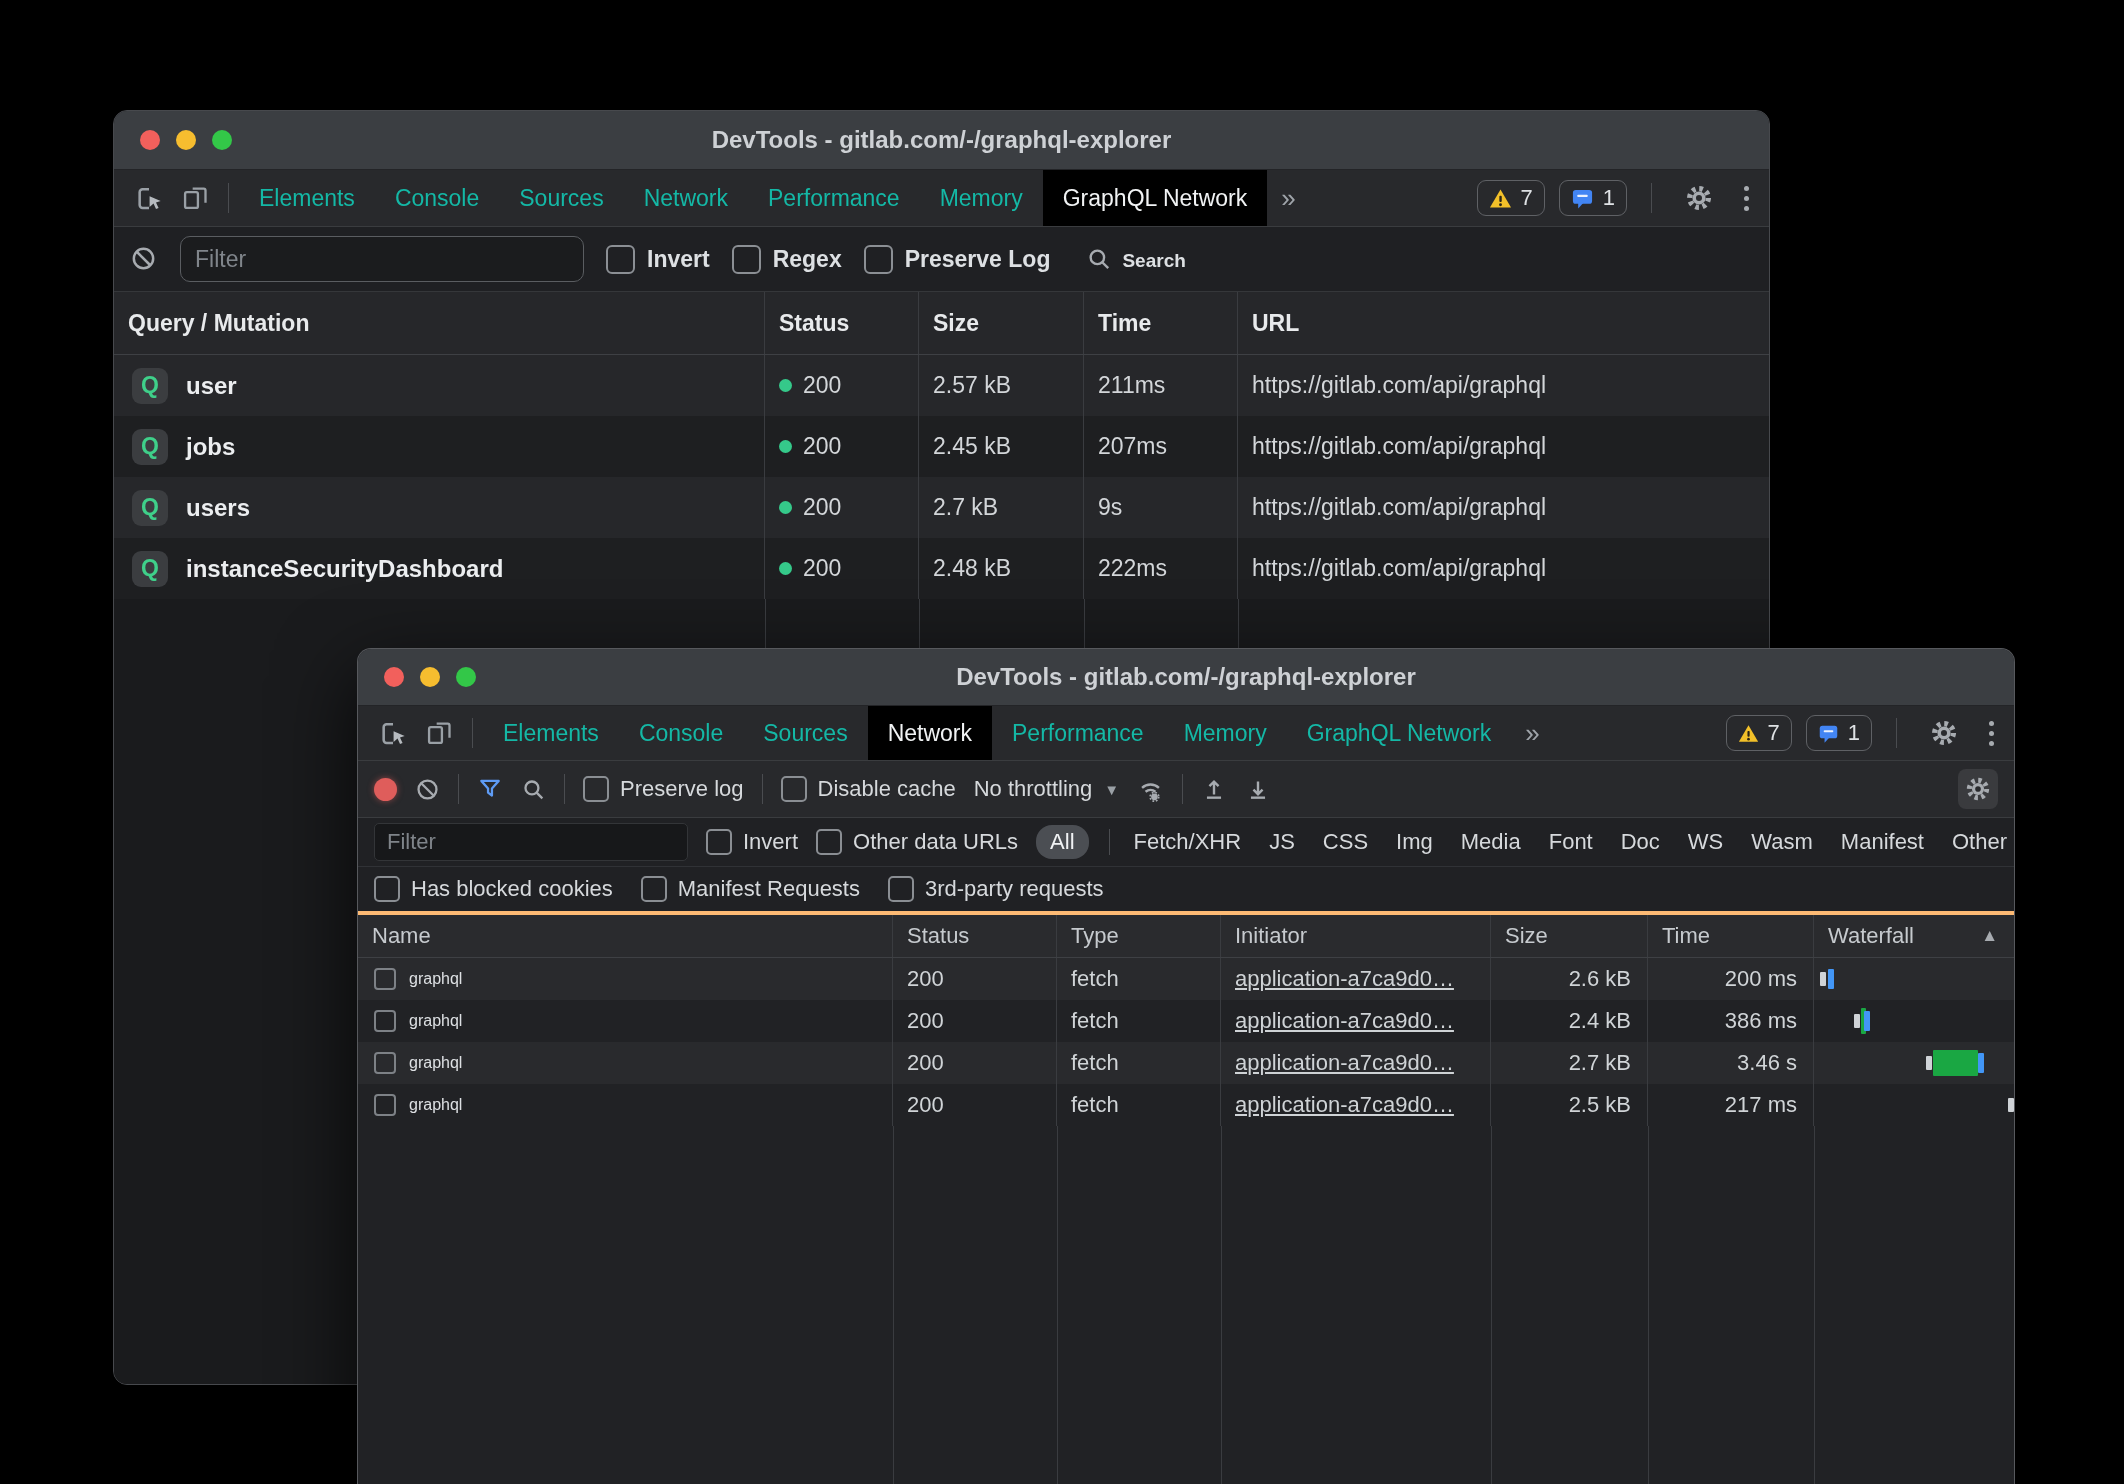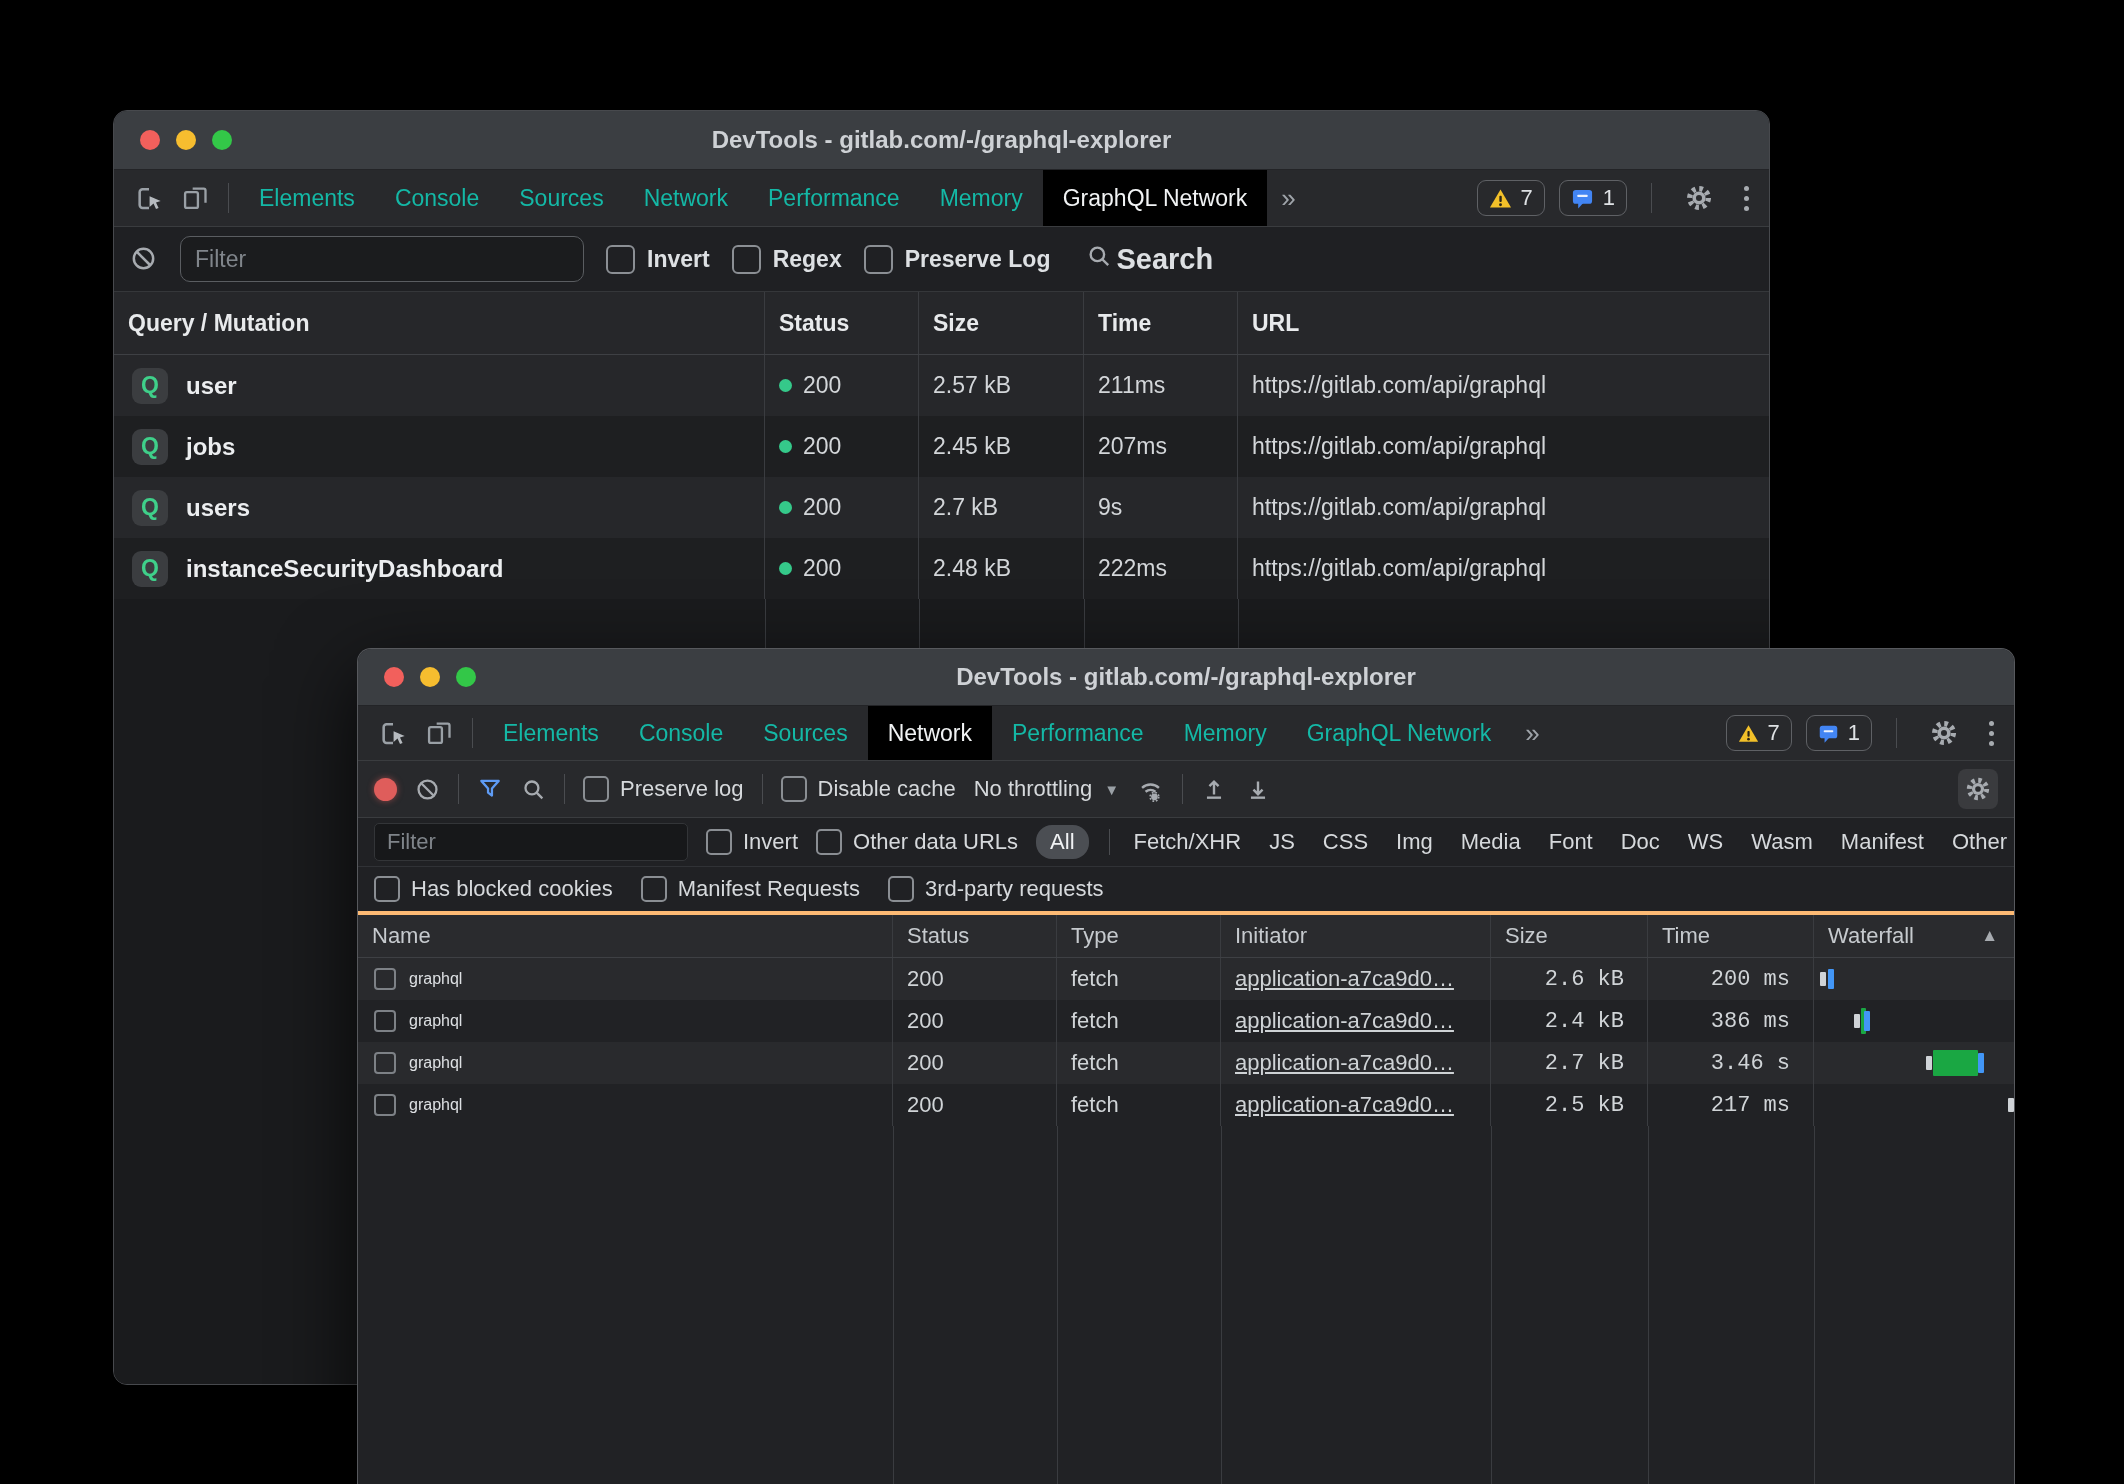--- a/index.html
+++ b/index.html
@@ -26,21 +26,21 @@
   .tabright{margin-left:auto;display:flex;align-items:center;gap:14px;}
   .badge{display:flex;align-items:center;gap:9px;border:1px solid #5f6165;border-radius:9px;padding:4px 11px;color:#dfe2e5;font-size:22px;}
   .kebab{display:flex;flex-direction:column;gap:5px;padding:0 8px;}
   .kebab i{width:5px;height:5px;border-radius:50%;background:#a7abb0;display:block;}
   
   .bfilter{height:64px;flex:0 0 64px;background:#1f2023;display:flex;align-items:center;padding:0 16px;gap:22px;border-bottom:1px solid #35373a;}
   .bfilter input{width:374px;height:44px;background:#1b1c1e;border:1.5px solid #5a5d61;border-radius:10px;color:#e8eaec;font-size:23px;padding:0 14px;outline:none;}
   .bfilter input::placeholder{color:#80858b;}
   .cbgroup{display:flex;align-items:center;gap:12px;font-size:23px;font-weight:600;color:#dde0e3;white-space:nowrap;}
   .cb{width:25px;height:25px;border:2.5px solid #8b8f94;border-radius:6px;background:transparent;flex:0 0 auto;}
-  .searchgrp{display:flex;align-items:flex-start;gap:4px;font-size:29px;font-weight:600;color:#dde0e3;margin-left:14px;}
+  .searchgrp{display:flex;align-items:flex-end;gap:10px;font-size:19px;font-weight:600;color:#dde0e3;margin-left:14px;}
   
   .bgrid{display:grid;grid-template-columns:651px 154px 165px 154px 1fr;}
   .fgrid{display:grid;grid-template-columns:535px 164px 164px 270px 157px 166px 1fr;}
   .cell{display:flex;align-items:center;border-right:1px solid #3a3c40;overflow:hidden;white-space:nowrap;padding:0 0 0 14px;}
   .cell:last-child{border-right:none;}
   .bheader{height:62px;background:#26272a;border-bottom:1px solid #3e4044;}
   .bheader .cell{font-size:23px;font-weight:700;color:#e8eaec;}
   .brow{height:61px;}
   .brow.odd{background:#26272a;}.brow.even{background:#1e1f21;}
   .qbadge{width:36px;height:36px;border-radius:9px;background:#3b3d40;color:#3fd08a;font-weight:700;font-size:23px;display:flex;align-items:center;justify-content:center;margin:0 18px 0 4px;flex:0 0 auto;}
@@ -74,21 +74,21 @@
   .frow2{height:44px;flex:0 0 44px;background:#202124;display:flex;align-items:center;gap:28px;padding:0 16px;border-bottom:4px solid #fdba74;}
   .frow2 .fcbl{font-size:22px;}
   .fheader{height:42px;background:#2a2b2e;border-bottom:1px solid #3e4044;}
   .fheader .cell{font-size:22px;color:#c6cace;}
   .frowt{height:42px;}
   .frowt.odd{background:#292a2d;}.frowt.even{background:#212225;}
   .ftxt{font-size:22px;color:#d0d4d7;}
   .fname{font-size:16px;color:#dde0e3;}
   .rowcb{width:18px;height:18px;border:2px solid #7d8186;border-radius:4px;margin:0 13px 0 2px;flex:0 0 auto;}
   .link{text-decoration:underline;color:#cfd3d6;}
-  .num{justify-content:flex-end;padding-right:23px;font-family:Liberation Mono, monospace;}
+  .num{justify-content:flex-end;padding-right:16px;}
   .wf{position:relative;padding:0;}
   .wfbar{position:absolute;top:50%;transform:translateY(-50%);border-radius:1px;}
   .sort{margin-left:auto;padding-right:16px;color:#a7abb0;font-size:17px;}
   svg{display:block;}
 </style>
 </head>
 <body>
 
 <svg width="0" height="0" style="position:absolute">
   <defs>

